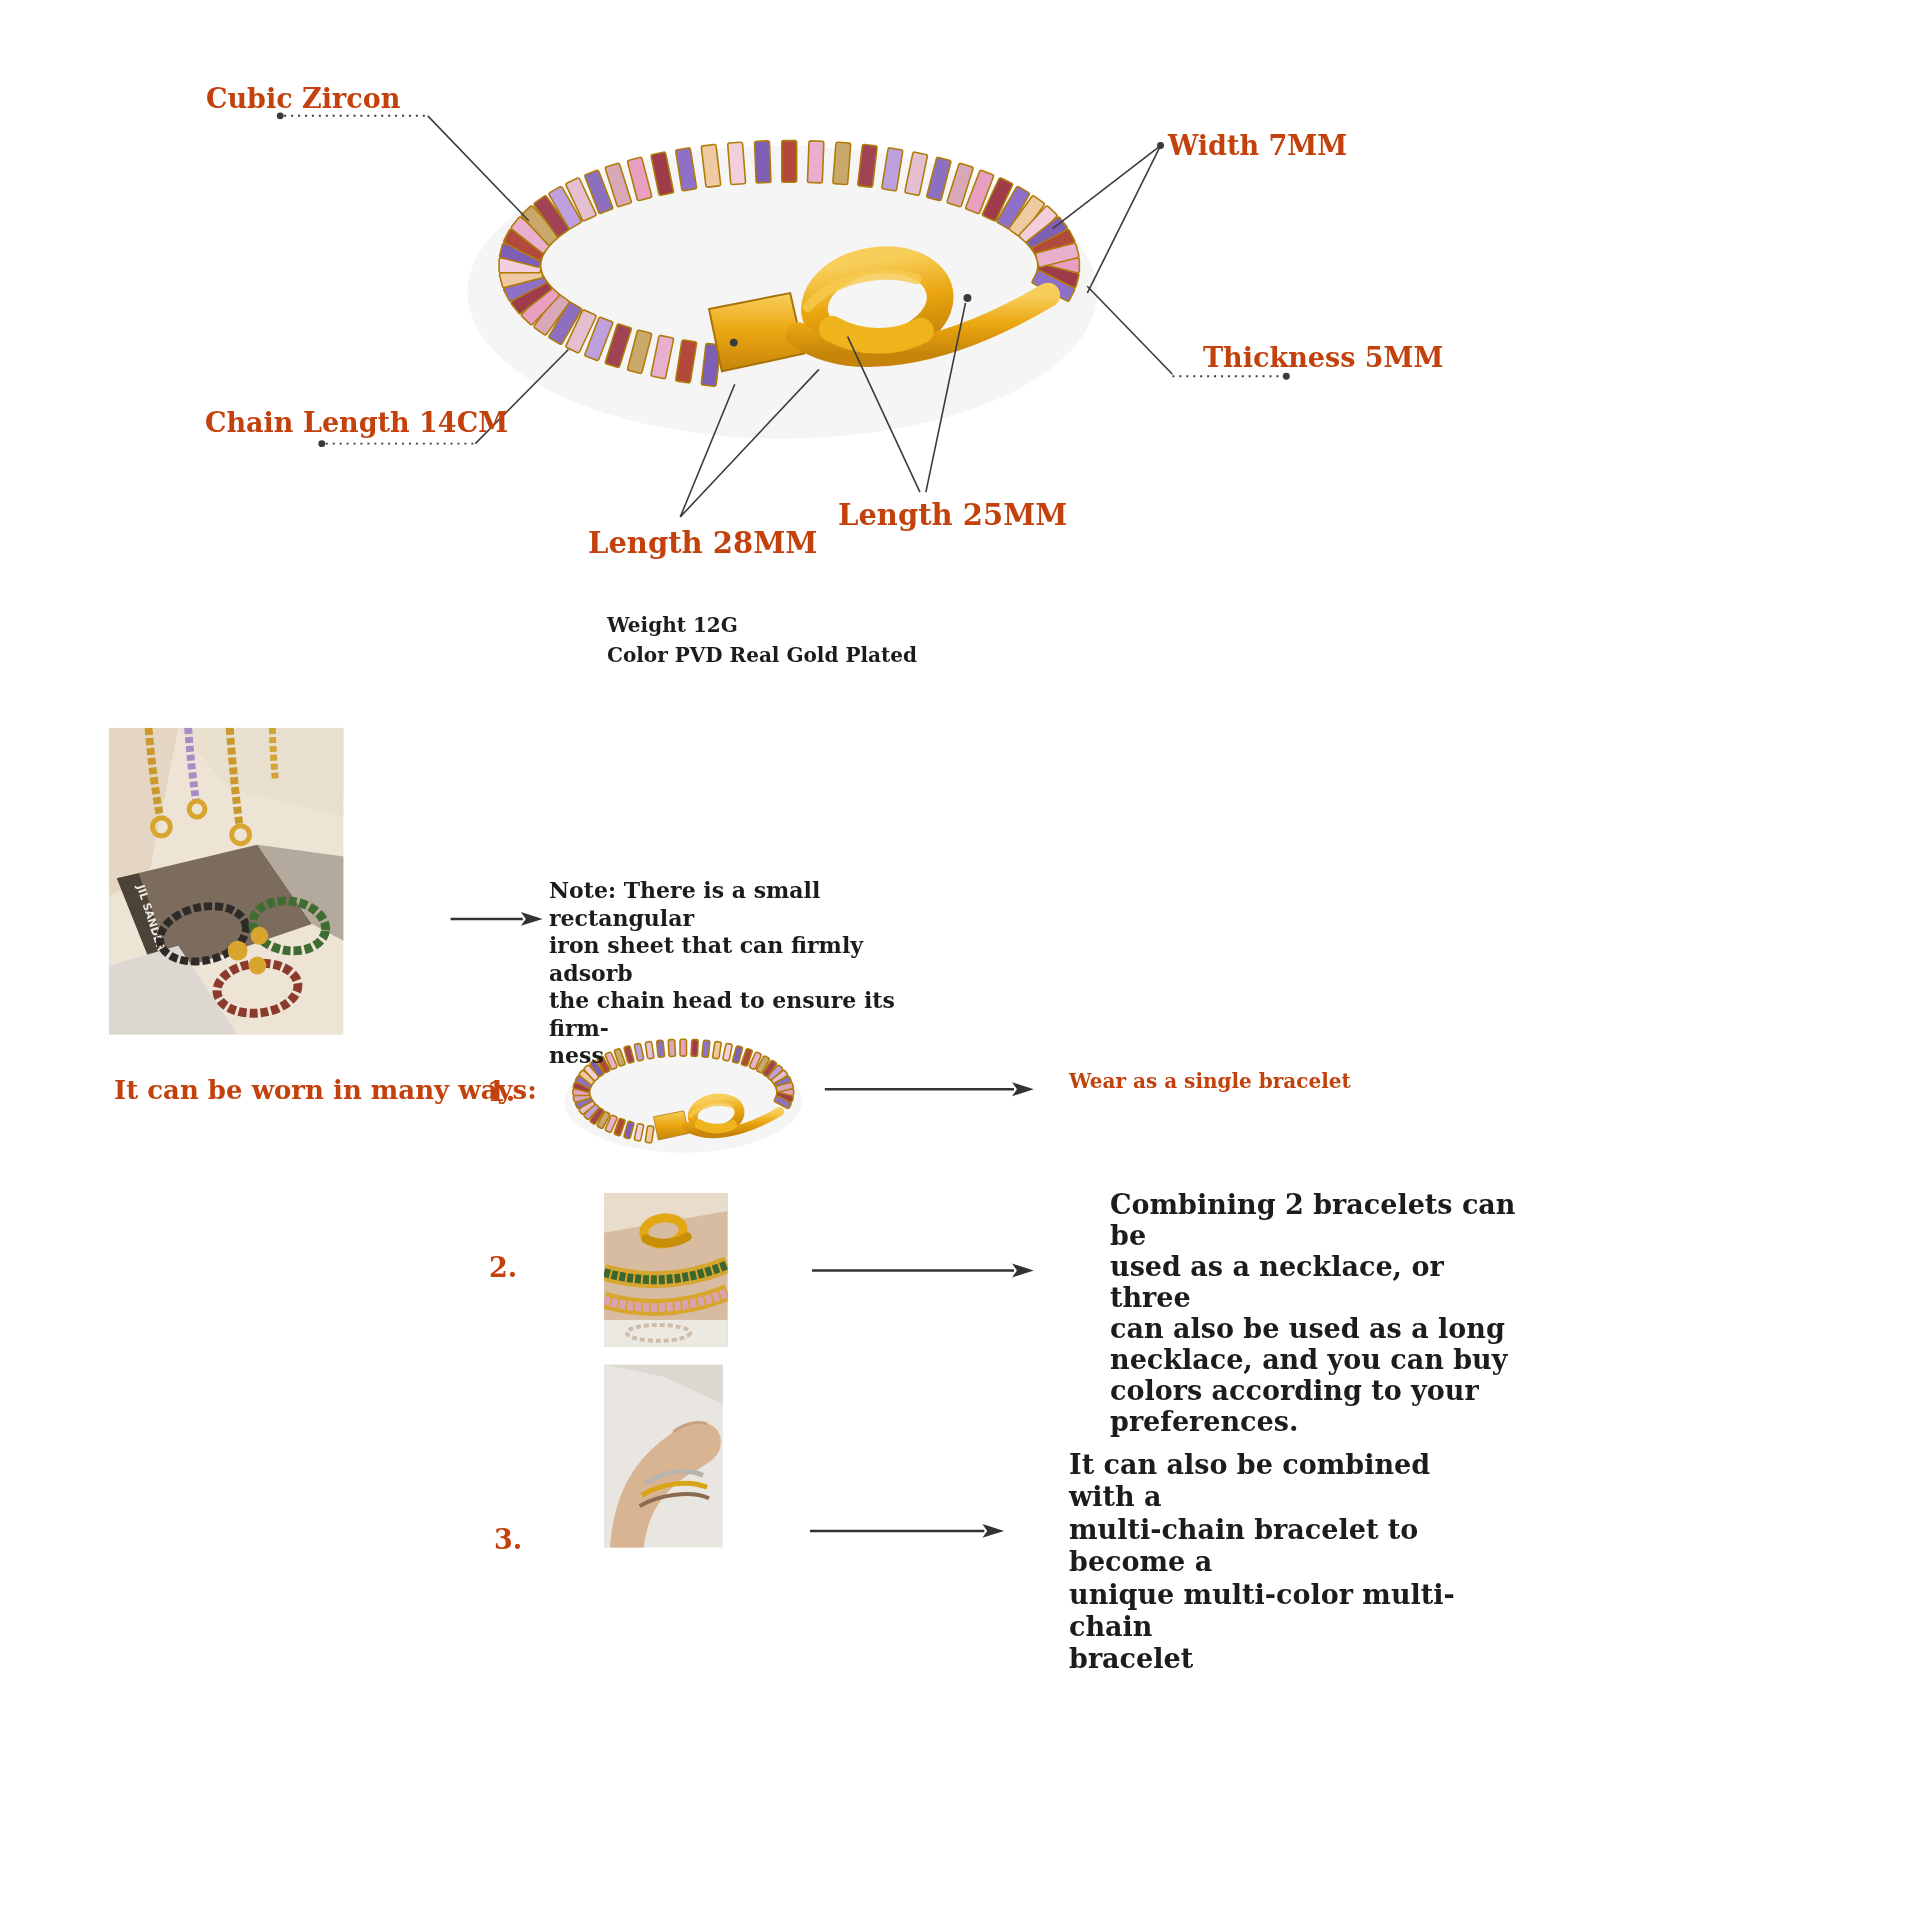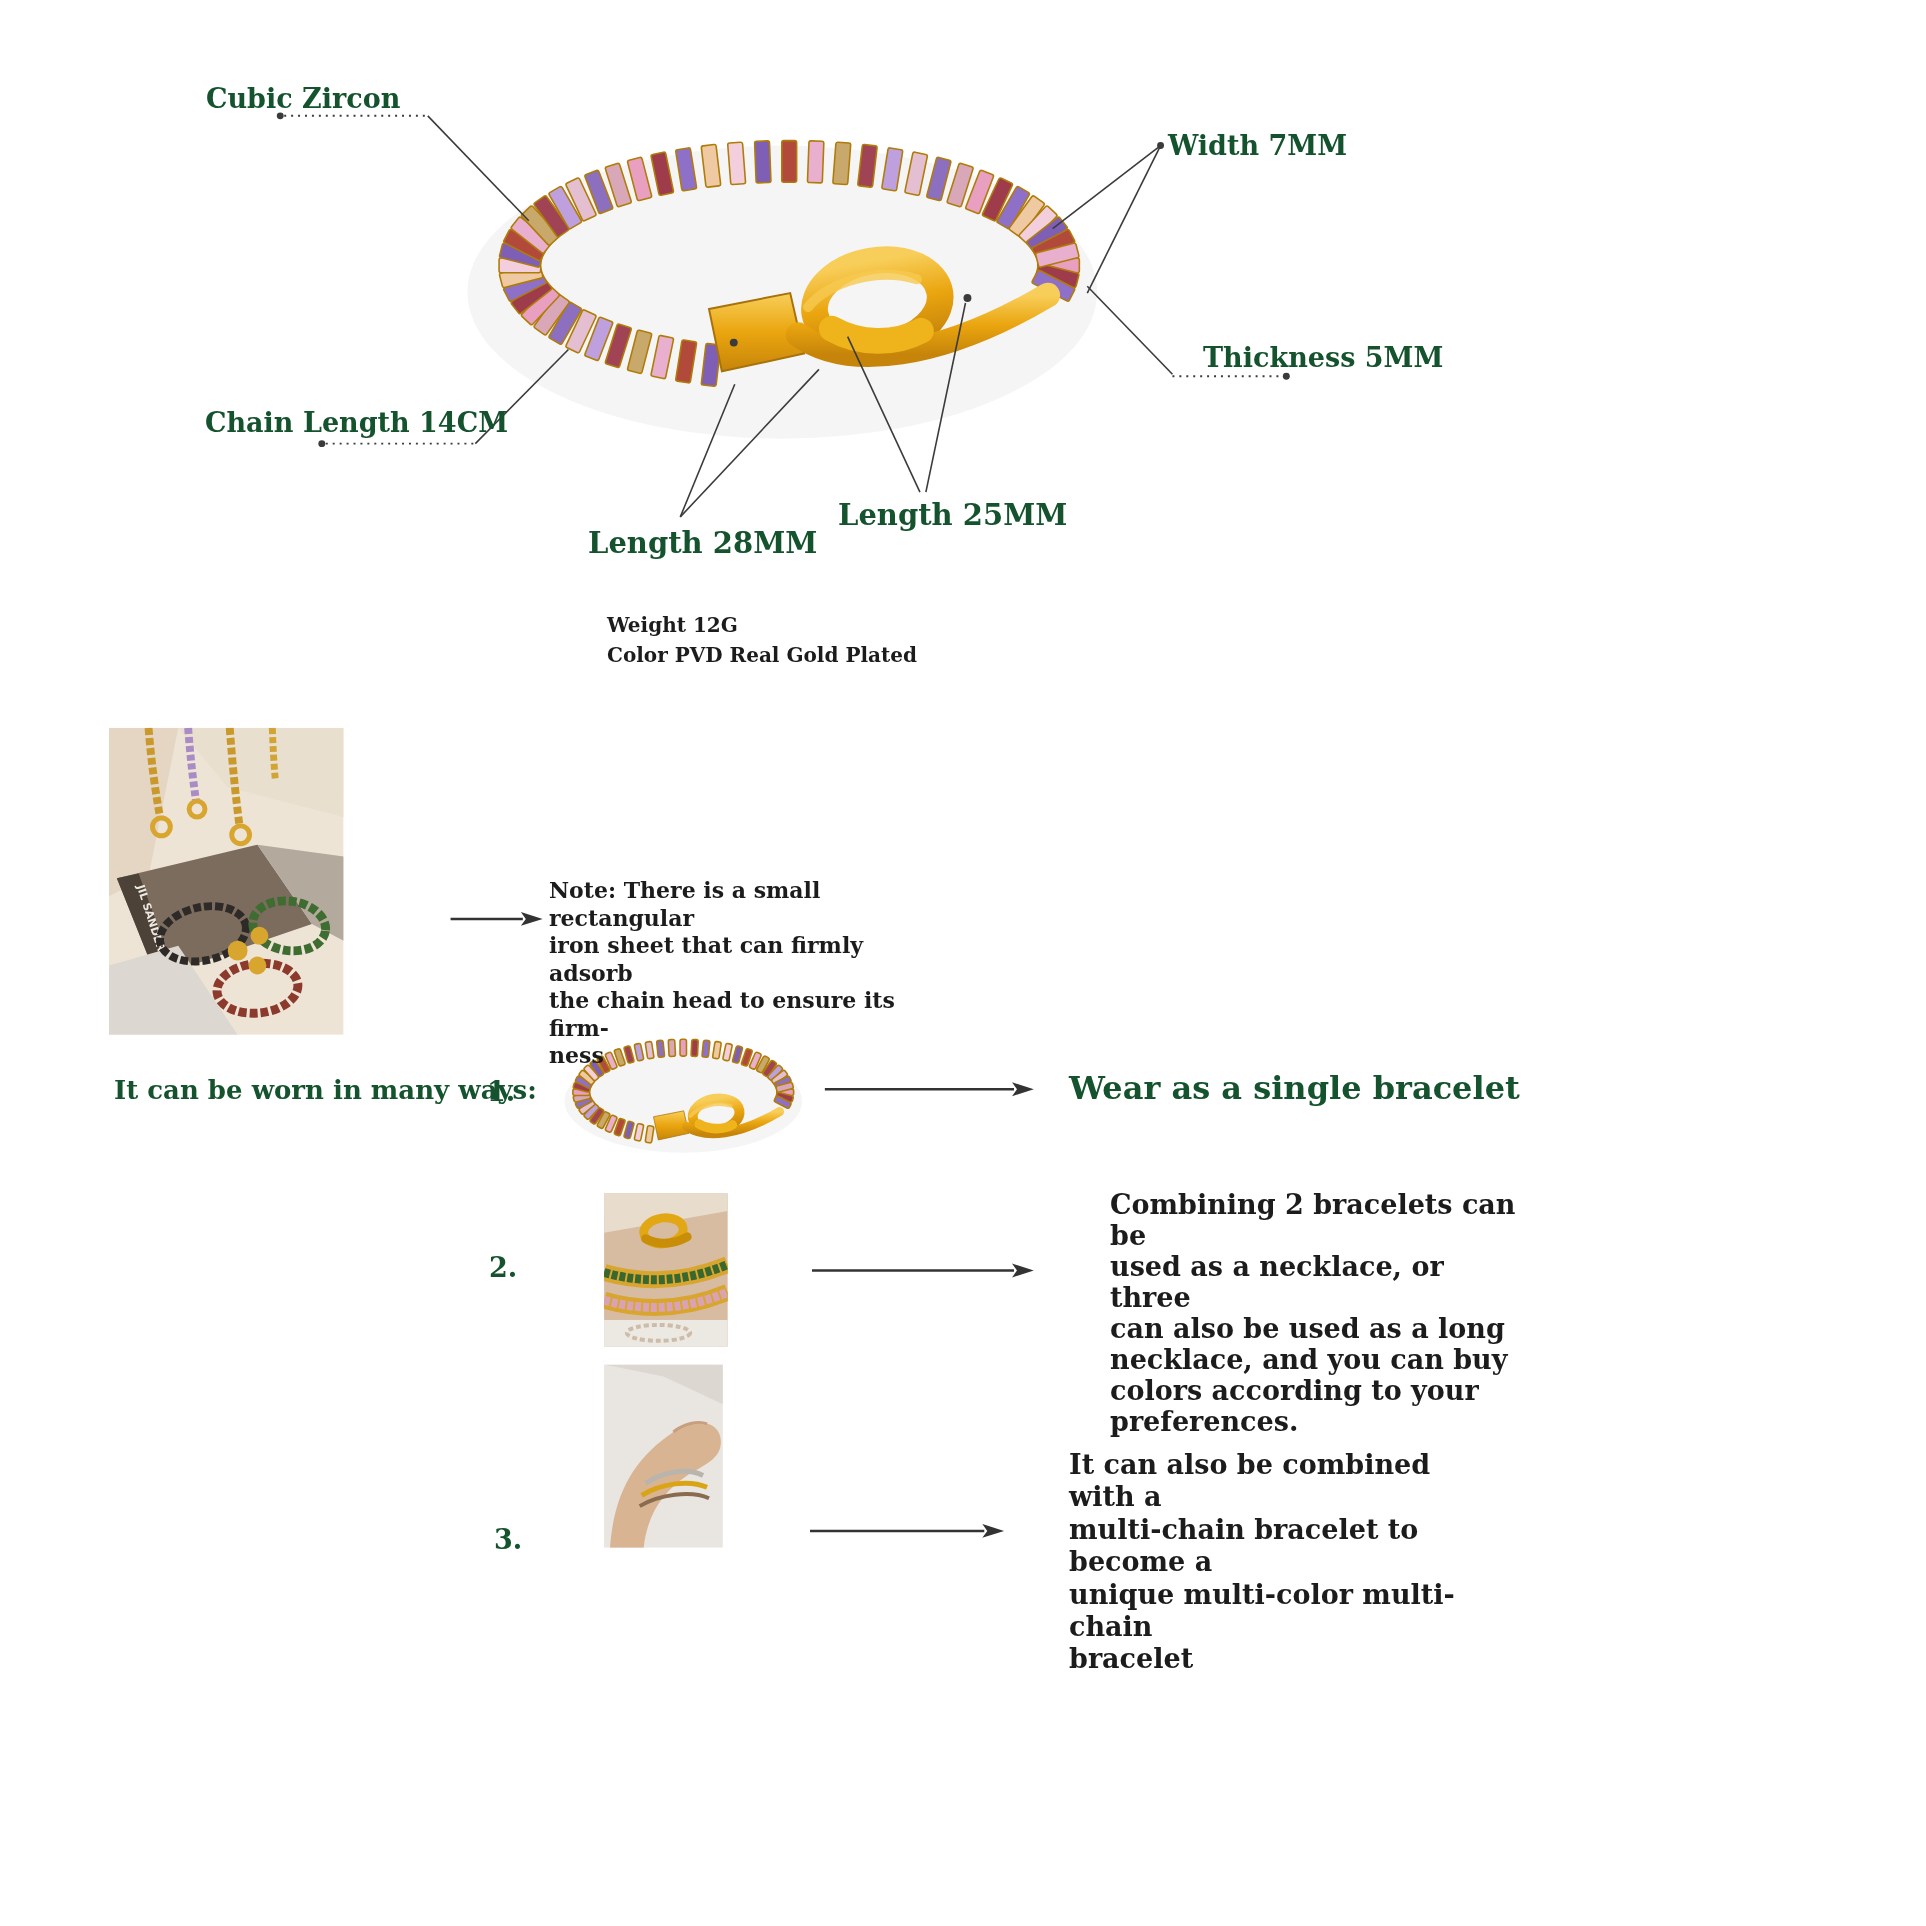--- a/index.html
+++ b/index.html
@@ -1,19 +1,19 @@
 <!DOCTYPE html>
 <html><head>
 <meta charset="utf-8">
 <style>
   * { margin:0; padding:0; box-sizing:border-box; }
   html,body { width:1927px; height:1927px; background:#ffffff; }
   body { position:relative; font-family:"DejaVu Serif","Liberation Serif",serif; color:#1c1c1c; }
   svg.scene { position:absolute; left:0; top:0; }
-  .t { position:absolute; font-weight:700; color:#14532d; white-space:nowrap; }
+  .t { position:absolute; font-weight:700; color:#c2410c; white-space:nowrap; }
   .pre { white-space:pre-line; }
   .lbl27 { font-size:27px; }
   .lbl29 { font-size:29px; }
   .specs { position:absolute; left:607px; top:610px; font-size:20px; line-height:1.5; font-weight:700; }
   .note  { position:absolute; left:549px; top:877px; font-size:22px; line-height:1.25; font-weight:700; width:396px; }
   .way-par { font-size:27px; line-height:1.15; font-weight:700; }
 </style>
 </head>
 <body>
 
@@ -247,21 +247,21 @@
   <div>Color PVD Real Gold Plated</div>
 </div>
 
 <div class="note pre">Note: There is a small rectangular
 iron sheet that can firmly adsorb
 the chain head to ensure its firm-
 ness</div>
 
 <div class="t" style="left:114px; top:1075px; font-size:26px;">It can be worn in many ways:</div>
 <div class="t lbl27" style="left:487px; top:1076px;">1.</div>
-<div class="t" style="left:1069px; top:1069px; font-size:32px;">Wear as a single bracelet</div>
+<div class="t" style="left:1069px; top:1069px; font-size:20px;">Wear as a single bracelet</div>
 
 <div class="t lbl27" style="left:489px; top:1252px;">2.</div>
 <div class="way-par pre" style="position:absolute; left:1110px; top:1189px; width:416px;">Combining 2 bracelets can be
 used as a necklace, or three
 can also be used as a long
 necklace, and you can buy
 colors according to your
 preferences.</div>
 
 <div class="t lbl27" style="left:494px; top:1524px;">3.</div>

